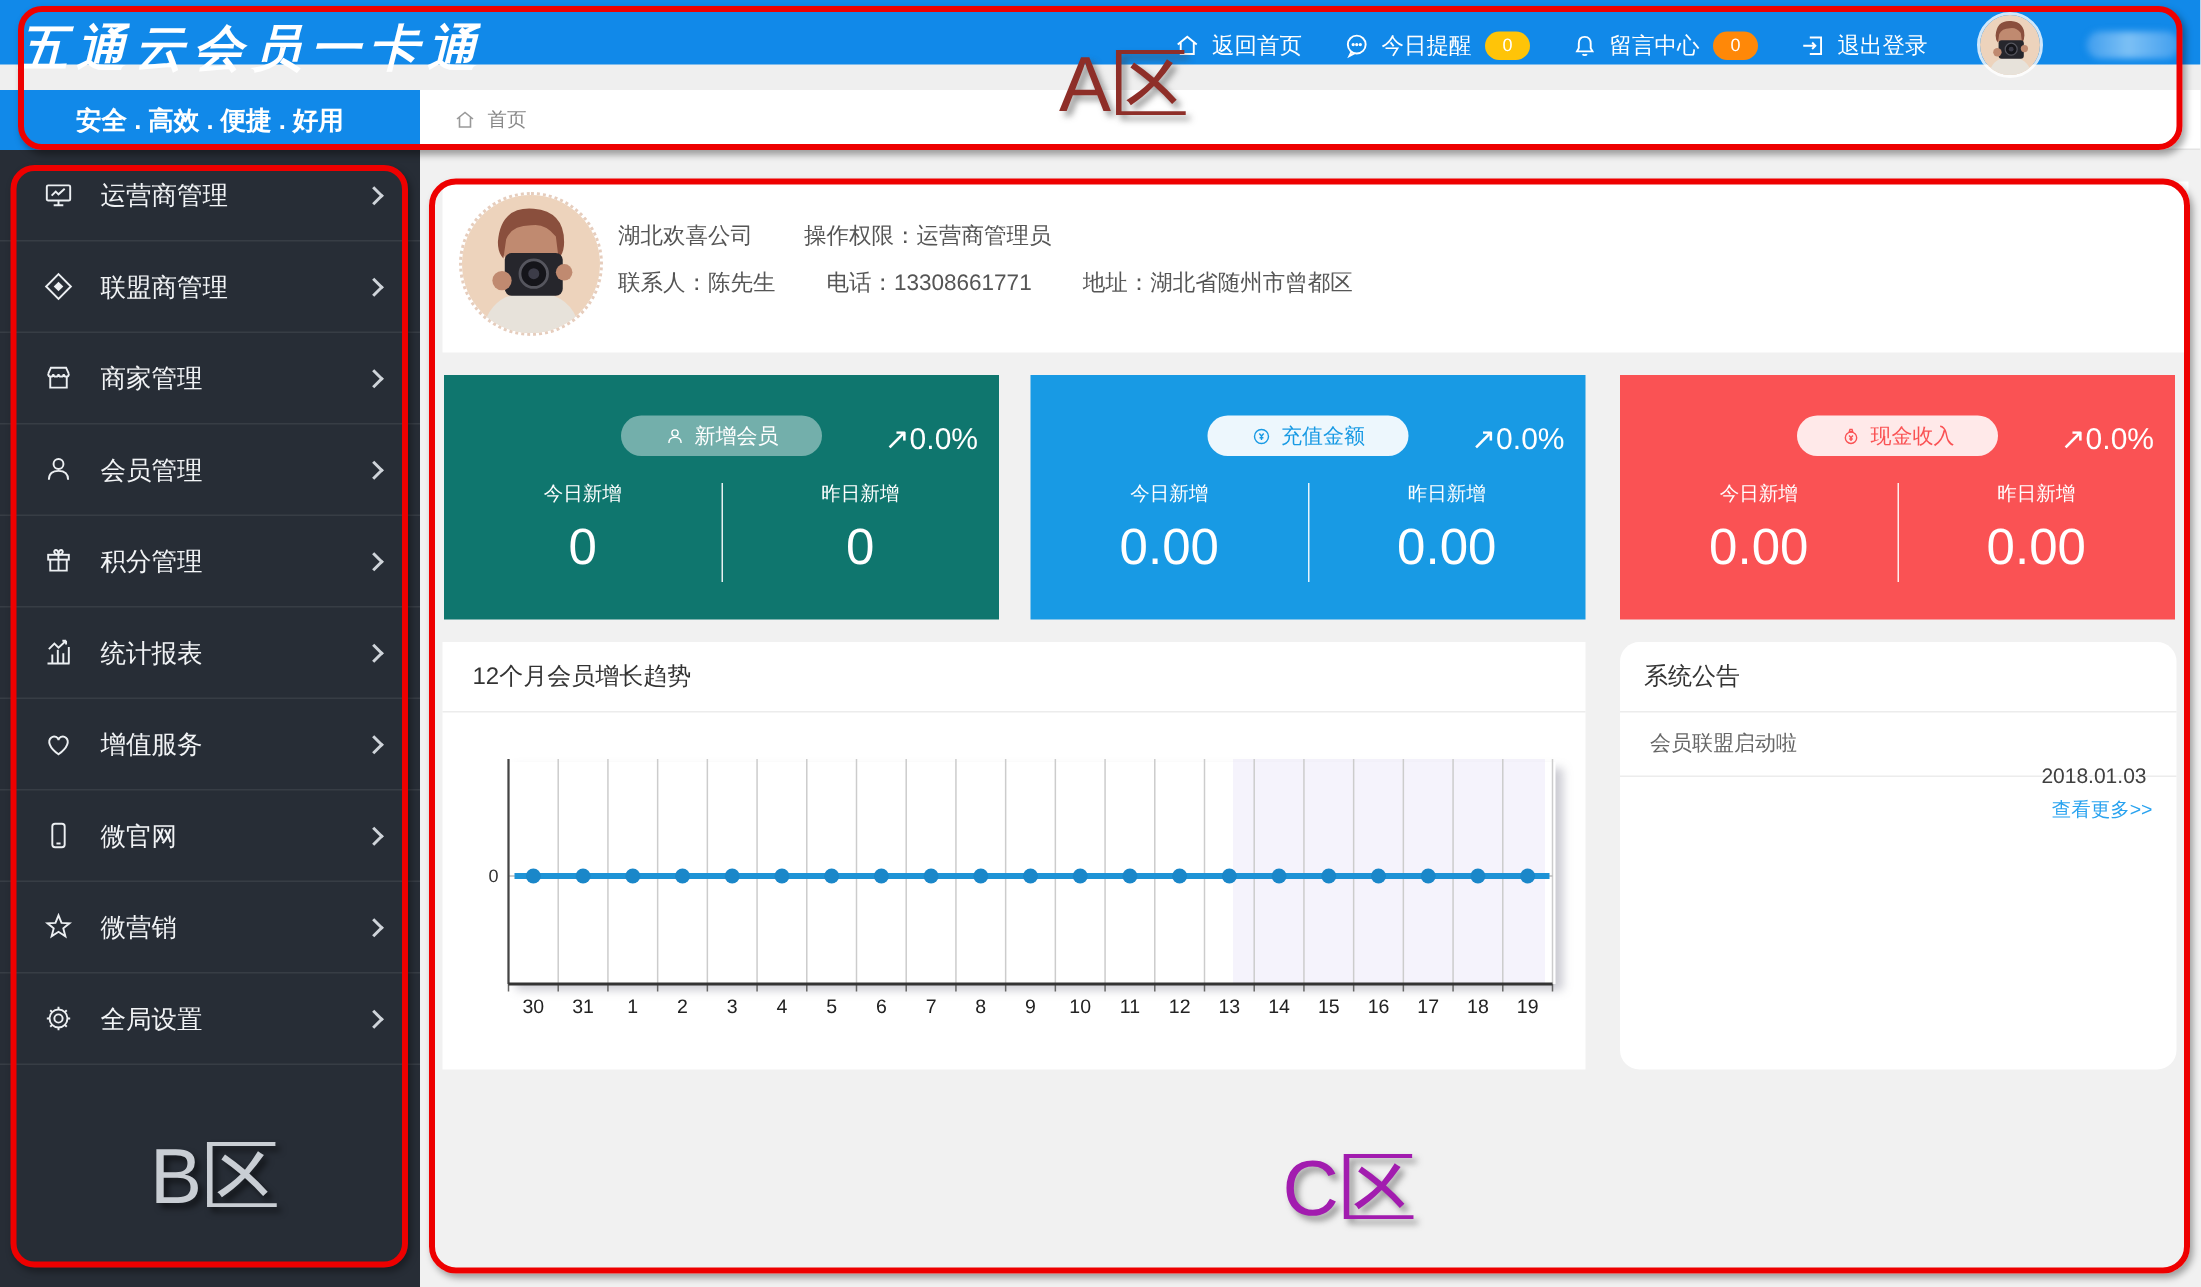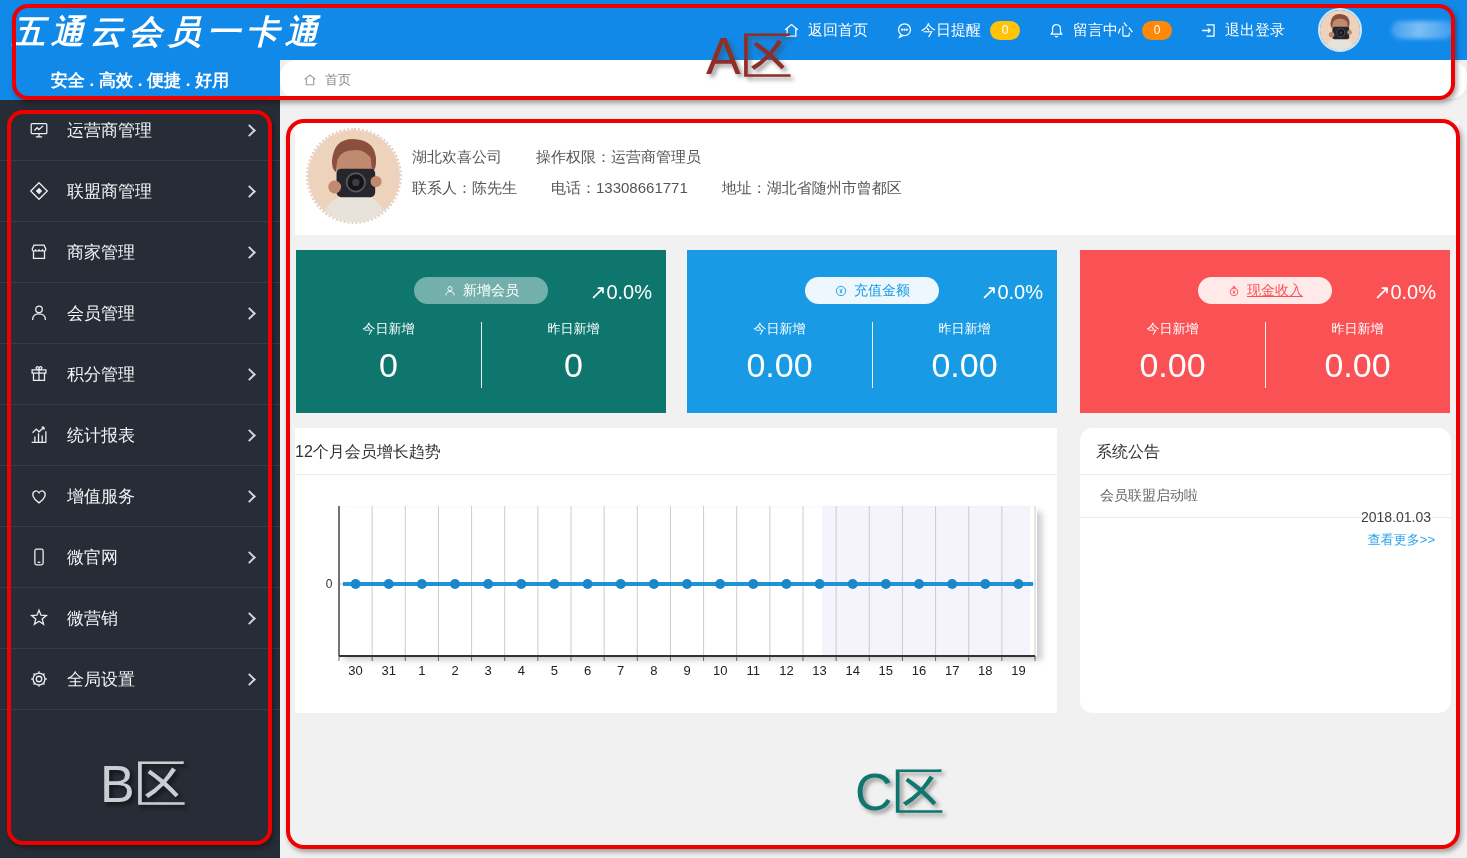--- a/index.html
+++ b/index.html
@@ -1,40 +1,40 @@
 <!DOCTYPE html>
 <html><head>
 <meta charset="utf-8">
 <style>
   * { margin:0; padding:0; box-sizing:border-box; }
   html,body { width:1467px; height:858px; overflow:hidden; }
   body { font-family:"Liberation Sans","DejaVu Sans",sans-serif; background:#efefef; position:relative; }
   .abs { position:absolute; }
 
   
-  #header-top { left:0; top:0; width:1467px; height:60px; background:#1189e9; z-index:1; }
+  #header-top { left:0; top:0; width:1467px; height:43px; background:#1189e9; z-index:1; }
   #logo { left:12px; top:10px; font-family:"DejaVu Serif",serif; font-style:italic; font-weight:700;
           font-size:33px; color:#fff; letter-spacing:6px; }
   #header-nav { right:14px; top:0; height:60px; display:flex; align-items:center; gap:27px; }
   .nav-link { display:flex; align-items:center; gap:7px; color:#fff; font-size:15px; cursor:pointer; }
   .nav-link svg { width:19px; height:19px; stroke:#fff; fill:none; stroke-width:1.6; }
   .badge { min-width:30px; height:19px; border-radius:10px; color:#fff; font-size:12px;
            display:inline-flex; align-items:center; justify-content:center; padding:0 6px; margin-left:2px; }
   .badge-yellow { background:#ffc408; }
   .badge-orange { background:#ff8808; }
   .avatar { border-radius:50%; overflow:hidden; border:2px solid rgba(255,255,255,.8); }
   #header-avatar { width:44px; height:44px; margin-left:6px; }
   #username-blur { width:62px; height:18px; border-radius:9px; margin-left:2px;
                    background:linear-gradient(90deg,#3f9dee,#7cc0f5 45%,#3f9dee); filter:blur(2px); }
 
   
   #tagline-bar { left:0; top:60px; width:280px; height:40px; background:#1189e9; color:#fff;
                  font-size:17px; font-weight:bold; display:flex; align-items:center; justify-content:center; z-index:1; }
   #breadcrumb-bar { left:280px; top:60px; width:1187px; height:40px; background:#fff;
-                    border-bottom:1px solid #e3e3e3; display:flex; align-items:center; padding-left:22px; gap:7px; z-index:1;border-radius:17px; }
+                    border-bottom:1px solid #e3e3e3; display:flex; align-items:center; padding-left:22px; gap:7px; z-index:1; }
   #breadcrumb-bar svg { width:16px; height:16px; stroke:#999; fill:none; stroke-width:1.6; }
   #breadcrumb-home { font-size:13px; color:#888; cursor:pointer; }
 
   
   #sidebar { left:0; top:100px; width:280px; height:758px; background:#272d36; z-index:1; }
   .side-item { height:61px; display:flex; align-items:center; padding:0 26px 0 28px;
                border-bottom:1px solid rgba(255,255,255,.08); cursor:pointer; }
   .side-item svg { width:22px; height:22px; stroke:#eceff2; fill:none; stroke-width:1.4; flex:0 0 auto; }
   .side-label { color:#f2f4f6; font-size:17px; margin-left:17px; flex:1; }
   .chevron { width:9px; height:9px; border-top:2px solid #cfd4da; border-right:2px solid #cfd4da;
@@ -49,32 +49,32 @@
 
   
   .stat-card { top:250px; width:370px; height:163px; color:#fff; }
   #card-members  { left:296px;  background:#0f766e; }
   #card-recharge { left:687px;  background:#189ae4; }
   #card-cash     { left:1080px; background:#fa5254; }
   .card-pill { margin:27px auto 0; width:134px; height:27px; border-radius:14px;
                display:flex; align-items:center; justify-content:center; gap:6px; font-size:14px; }
   #card-members  .card-pill { background:rgba(255,255,255,.42); color:#fff; }
   #card-recharge .card-pill { background:#edf7fd; color:#189ae4; }
-  #card-cash     .card-pill { background:#ffe9e9; color:#fa5254;text-decoration:underline; }
+  #card-cash     .card-pill { background:#ffe9e9; color:#fa5254; }
   .card-pill svg { width:14px; height:14px; stroke:currentColor; fill:none; stroke-width:1.6; }
   .card-trend { position:absolute; right:14px; top:30px; font-size:20px; }
   .card-cols { display:flex; margin-top:16px; position:relative; }
   .card-col { flex:1; text-align:center; }
   .col-label { font-size:13px; }
   .col-value { font-size:34px; margin-top:8px; }
   .card-divider { position:absolute; left:50%; top:2px; width:1px; height:66px; background:rgba(255,255,255,.9); }
 
   
   #chart-panel { left:295px; top:428px; width:762px; height:285px; background:#fff; }
-  #chart-title { height:47px; line-height:47px; font-size:16px; color:#333;
+  #chart-title { height:47px; line-height:47px; padding-left:20px; font-size:16px; color:#333;
                  border-bottom:1px solid #ececec; }
   #plot-shadow { left:339px; top:508px; width:698px; height:148px; background:#fff;
                  box-shadow:5px 4px 6px rgba(110,110,130,.35); }
   #growth-chart { left:322px; top:504px; }
 
   
   #announce-panel { left:1080px; top:428px; width:371px; height:285px; background:#fff;border-radius:13px; }
   #announce-title { height:47px; line-height:47px; padding-left:16px; font-size:16px; color:#333;
                     border-bottom:1px solid #ececec; }
   .announce-row { height:43px; display:flex; align-items:center; justify-content:space-between;
@@ -86,21 +86,21 @@
   
   .zone-box { border:4px solid #ee0000; border-radius:16px; pointer-events:none; z-index:50;
               box-shadow:2px 3px 5px rgba(0,0,0,.35); }
   #zone-a-box { left:12px;  top:4px;   width:1443px; height:96px;  }
   #zone-b-box { left:7px;   top:110px; width:265px;  height:735px; }
   #zone-c-box { left:286px; top:119px; width:1174px; height:730px; border-radius:18px; }
   .zone-label { pointer-events:none; z-index:51; font-size:52px; font-weight:400;
                 text-shadow:3px 3px 4px rgba(70,70,70,.55); }
   #zone-a-label { left:706px; top:22px;  color:#8e2e28; }
   #zone-b-label { left:100px; top:750px; color:#c9ced4; text-shadow:3px 3px 4px rgba(0,0,0,.55); }
-  #zone-c-label { left:855px; top:758px; color:#0f766e; }
+  #zone-c-label { left:855px; top:758px; color:#a21caf; }
 </style>
 </head>
 <body>
 
 <svg width="0" height="0" style="position:absolute">
   <symbol id="avatar-photo" viewBox="0 0 100 100">
     <rect width="100" height="100" fill="#edd3bc"></rect>
     <path d="M14 100 Q20 74 40 72 H62 Q82 76 86 100 Z" fill="#e7e2da"></path>
     <circle cx="50" cy="34" r="22" fill="#c08a70"></circle>
     <path d="M26 34 Q28 8 52 10 Q74 12 74 34 Q74 42 70 46 L68 30 Q60 20 50 22 Q36 22 32 32 L30 46 Q26 42 26 34 Z" fill="#8a4f3d"></path>

